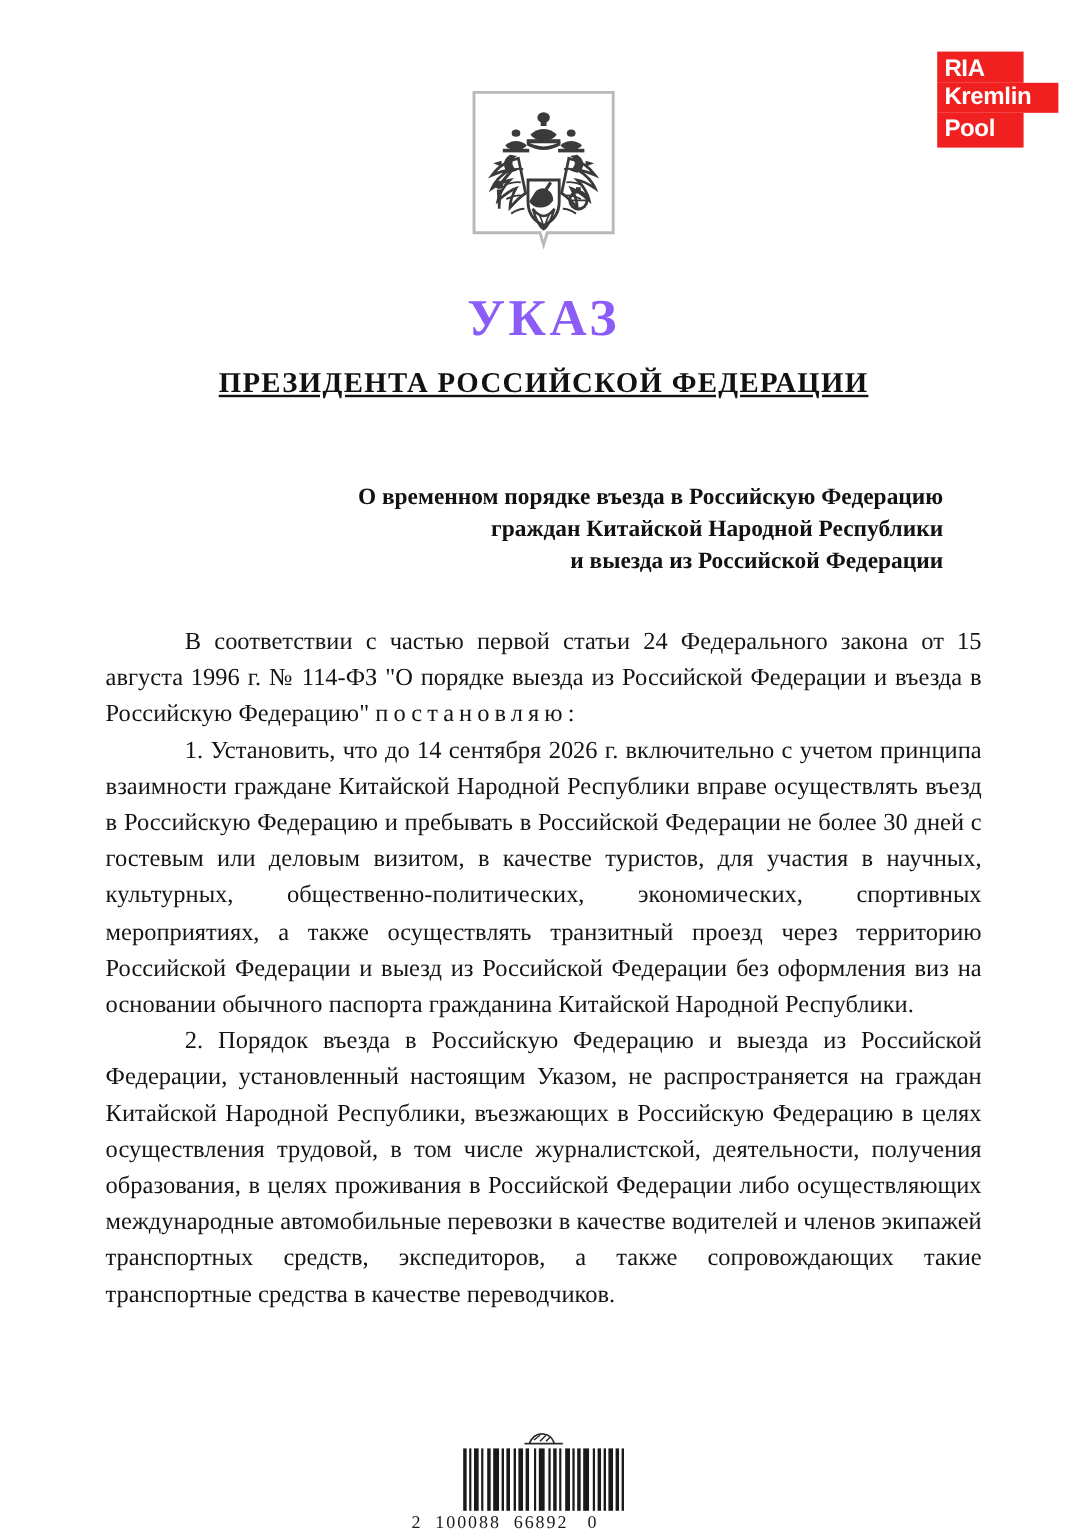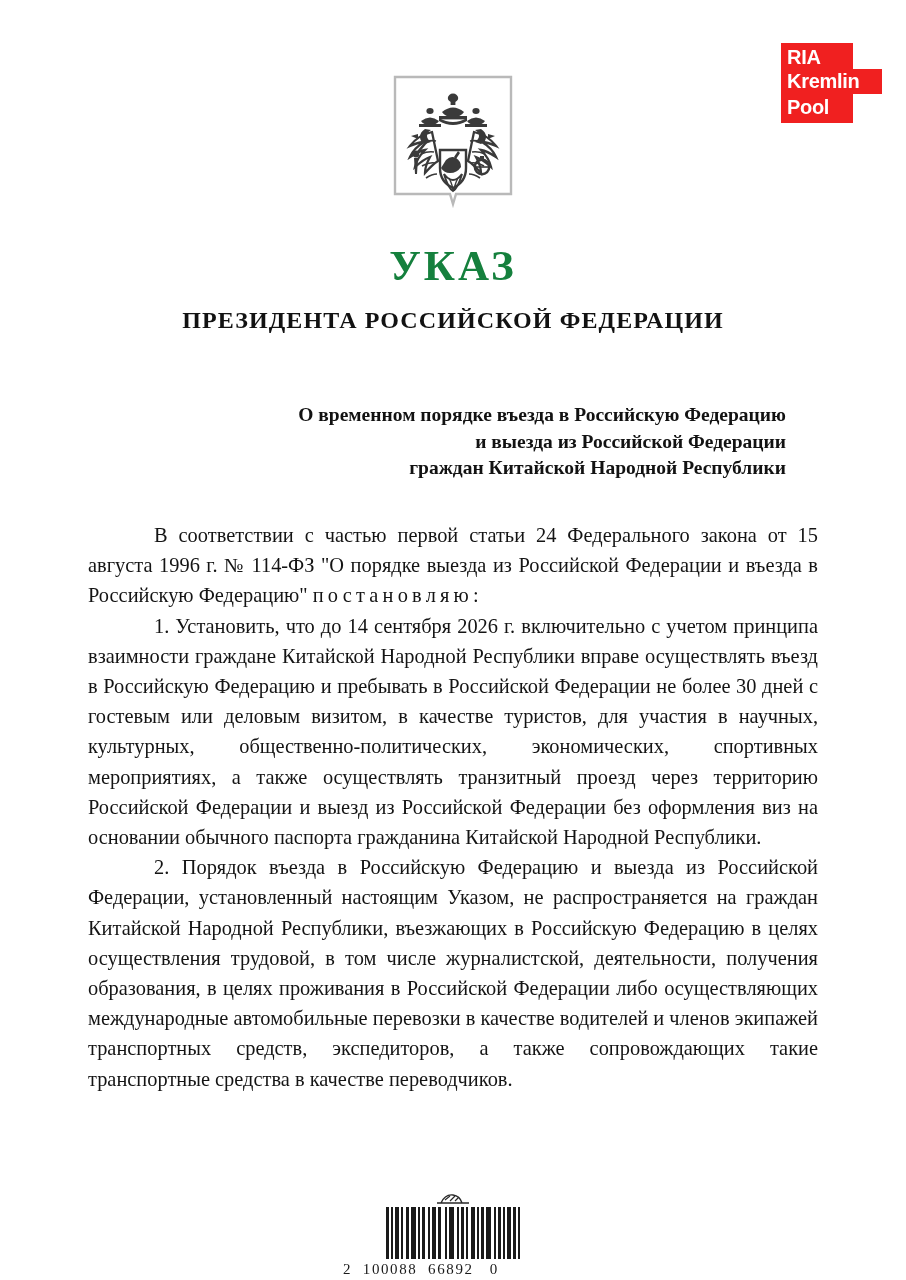--- a/index.html
+++ b/index.html
@@ -63,33 +63,34 @@
   .doc-title {
     position: absolute;
     top: 228px;
     left: 0;
     right: 0;
     text-align: center;
     font-size: 43px;
     font-weight: 700;
     letter-spacing: 3px;
     line-height: 1;
-    color: #15803d;
+    color: #8b5cf6;
   }
   .doc-subtitle {
     position: absolute;
     top: 292px;
     left: 0;
     right: 0;
     text-align: center;
     font-size: 24px;
     font-weight: 700;
     letter-spacing: 1.1px;
     line-height: 1;
     color: #121212;
+    text-decoration: underline;
   }
 
   .doc-heading {
     position: absolute;
     top: 386px;
     left: 120px;
     right: 120px;
     text-align: right;
     font-size: 19.5px;
     font-weight: 700;
@@ -222,22 +223,22 @@
         <path d="M57 104 q4 8 4 13 M66 104 q-4 8 -4 13" stroke="#3a3a3a" stroke-width="1.4" fill="none"></path>
       </g>
     </svg>
   </div>
 
   <div class="doc-title">УКАЗ</div>
   <div class="doc-subtitle">ПРЕЗИДЕНТА РОССИЙСКОЙ ФЕДЕРАЦИИ</div>
 
   <div class="doc-heading">
     <span>О временном порядке въезда в Российскую Федерацию</span>
+    <span>граждан Китайской Народной Республики</span>
     <span>и выезда из Российской Федерации</span>
-    <span>граждан Китайской Народной Республики</span>
   </div>
 
   <div class="body-text">
     <p><span>В соответствии с частью первой статьи 24 Федерального закона от 15 августа 1996 г. № 114-ФЗ "О порядке выезда из Российской Федерации и въезда в Российскую Федерацию" </span><span class="spaced">постановляю:</span></p>
     <p>1. Установить, что до 14 сентября 2026 г. включительно с учетом принципа взаимности граждане Китайской Народной Республики вправе осуществлять въезд в Российскую Федерацию и пребывать в Российской Федерации не более 30 дней с гостевым или деловым визитом, в качестве туристов, для участия в научных, культурных, общественно-политических, экономических, спортивных мероприятиях, а также осуществлять транзитный проезд через территорию Российской Федерации и выезд из Российской Федерации без оформления виз на основании обычного паспорта гражданина Китайской Народной Республики.</p>
     <p>2. Порядок въезда в Российскую Федерацию и выезда из Российской Федерации, установленный настоящим Указом, не распространяется на граждан Китайской Народной Республики, въезжающих в Российскую Федерацию в целях осуществления трудовой, в том числе журналистской, деятельности, получения образования, в целях проживания в Российской Федерации либо осуществляющих международные автомобильные перевозки в качестве водителей и членов экипажей транспортных средств, экспедиторов, а также сопровождающих такие транспортные средства в качестве переводчиков.</p>
   </div>
 
   <div class="barcode-wrap">
     <div class="barcode-mark">

